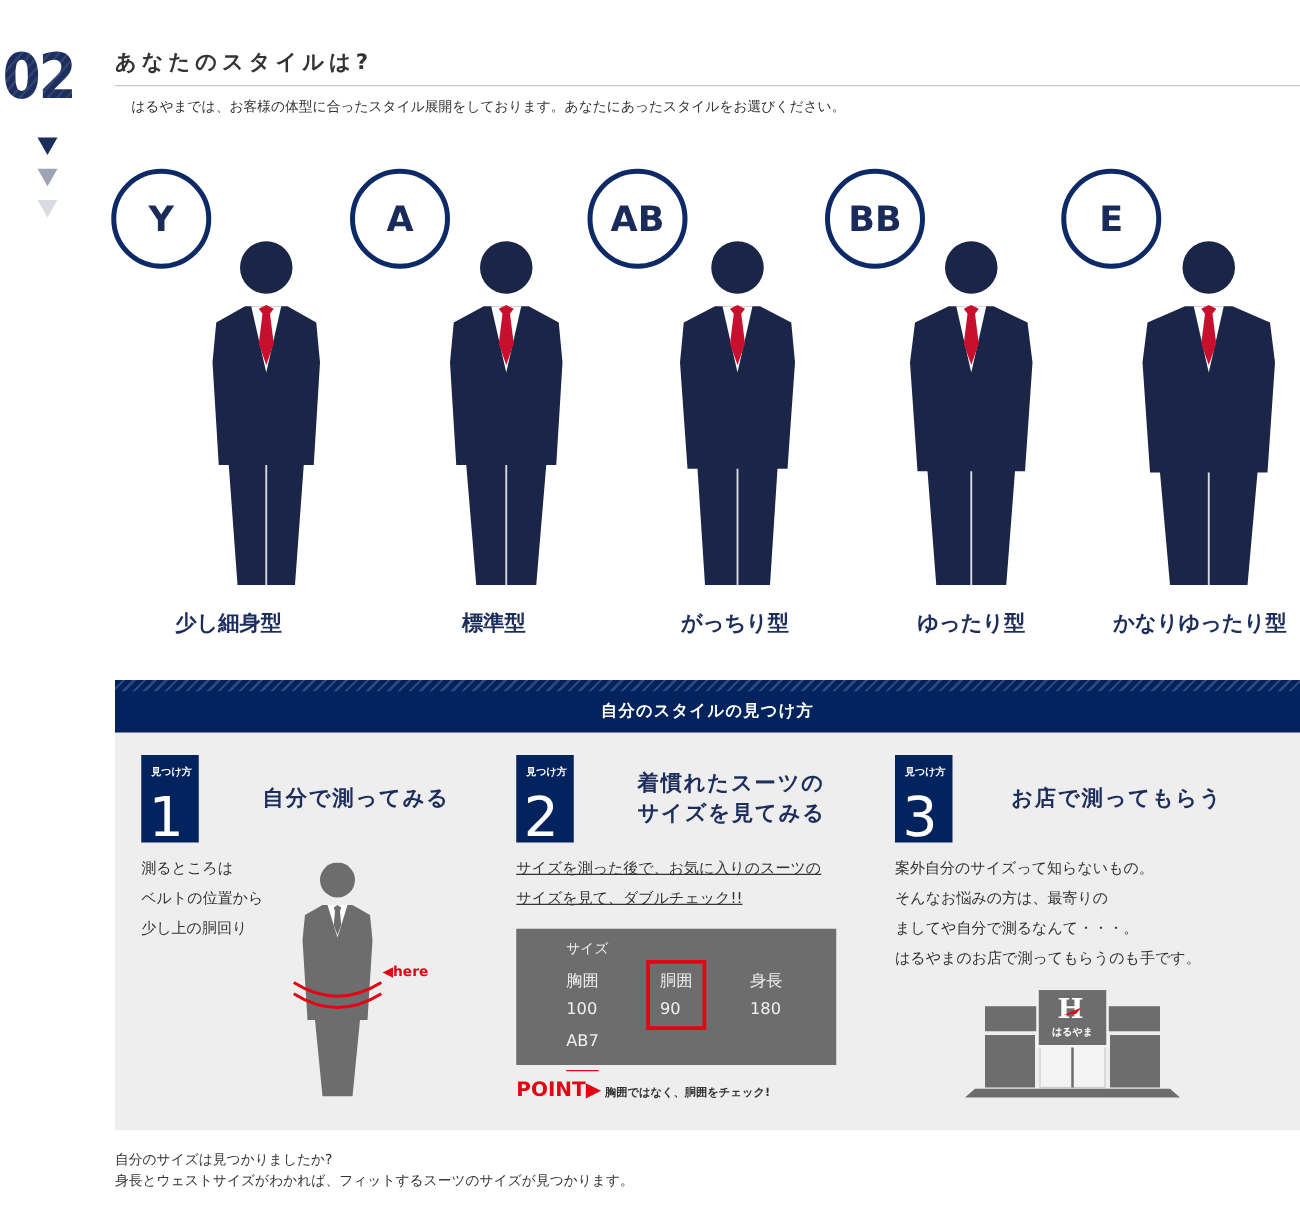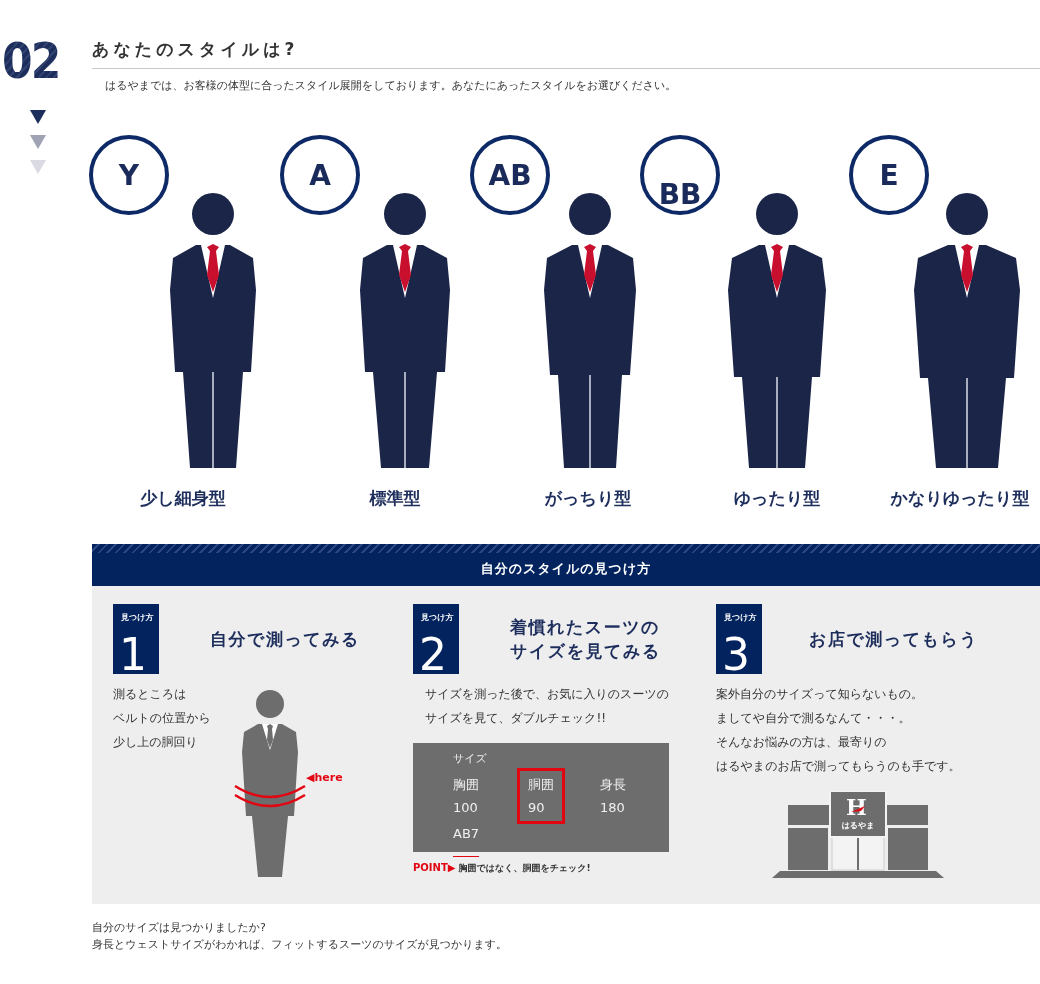--- a/index.html
+++ b/index.html
@@ -29,21 +29,21 @@
   .method-box { width:46px; height:70px; background:#03235f; }
   .method-box .mini { position:absolute; left:8px; top:8px; color:#fff; font-size:8px; font-weight:bold; }
   .method-box .num { position:absolute; right:12px; bottom:-6px; color:#fff; font-size:44px; font-weight:normal; line-height:50px; }
   .method-title { font-size:17px; font-weight:bold; color:#1d2d5c; letter-spacing:1.5px; line-height:24px; }
   .body-text { font-size:12px; color:#333; line-height:24px; }
 
   .size-card { left:413px; top:743px; width:256px; height:109px; background:#6d6d6d; color:#fff; }
   .size-card .cell { position:absolute; font-size:13px; color:#f0f0f0; }
   .size-card .hl { position:absolute; left:104px; top:25px; width:48px; height:56px; border:3px solid #e20613; box-sizing:border-box; }
   .point { left:413px; top:862px; font-size:9px; color:#333; font-weight:bold; }
-  .point .p { color:#e20613; font-size:10px; }
+  .point .p { color:#e20613; font-size:16px; }
 
   .footer-text { left:92px; top:919px; font-size:11px; color:#333; line-height:17px; }
 </style>
 </head>
 <body>
 
 <div class="abs step-num">02</div>
 <div class="abs tri" style="top:110px;"></div>
 <div class="abs tri" style="top:135px; border-top-color:#9fa3b3;"></div>
 <div class="abs tri" style="top:160px; border-top-color:#d9dae2;"></div>
@@ -80,21 +80,21 @@
   </div>
 <svg class="abs figure" style="left:538px;" width="104" height="285" viewBox="0 0 104 285">
   <circle cx="52" cy="24" r="21" fill="#1b2548"></circle>
   <path d="M34 55 L70 55 L95 68 L98 100 L92 185 L84 185 L78 278 L26 278 L20 185 L12 185 L6 100 L9 68 Z" fill="#1b2548"></path>
   <path d="M40 55 L64 55 L52 108 Z" fill="#ffffff"></path>
   <path d="M46 57 L52 54 L58 57 L55 61 L58 85 L52 102 L46 85 L49 61 Z" fill="#c8102e"></path>
   <line x1="52" y1="185" x2="52" y2="278" stroke="#d8dce6" stroke-width="1.5"></line>
 </svg>
 <div class="abs style-label" style="left:518px; top:487px; width:140px;">がっちり型</div>
 
-<div class="abs badge" style="left:640px; top:135px;align-items:flex-end;">
+<div class="abs badge" style="left:660px; top:135px;">
     <span>BB</span>
   </div>
 <svg class="abs figure" style="left:724px;" width="106" height="285" viewBox="0 0 106 285">
   <circle cx="53" cy="24" r="21" fill="#1b2548"></circle>
   <path d="M35 55 L71 55 L98 68 L102 100 L96 187 L88 187 L81 278 L25 278 L18 187 L10 187 L4 100 L8 68 Z" fill="#1b2548"></path>
   <path d="M41 55 L65 55 L53 108 Z" fill="#ffffff"></path>
   <path d="M47 57 L53 54 L59 57 L56 61 L59 85 L53 102 L47 85 L50 61 Z" fill="#c8102e"></path>
   <line x1="53" y1="187" x2="53" y2="278" stroke="#d8dce6" stroke-width="1.5"></line>
 </svg>
 <div class="abs style-label" style="left:707px; top:487px; width:140px;">ゆったり型</div>
@@ -137,21 +137,21 @@
 <div class="abs" style="left:306px; top:771px; color:#e20613; font-size:11px; font-weight:bold;">◀here</div>
 
 <div class="abs method-box" style="left:413px; top:604px;">
   <span class="mini">見つけ方</span>
   <span class="num">2</span>
 </div>
 <div class="abs method-title" style="left:510px; top:615px;">
   <div>着慣れたスーツの</div>
   <div>サイズを見てみる</div>
 </div>
-<div class="abs body-text" style="left:425px; top:682px;">
+<div class="abs body-text" style="left:413px; top:682px;text-decoration:underline;">
   <div>サイズを測った後で、お気に入りのスーツの</div>
   <div>サイズを見て、ダブルチェック!!</div>
 </div>
 <div class="abs size-card">
   <span class="cell" style="left:40px; top:8px; font-size:11px;">サイズ</span>
   <span class="cell" style="left:40px; top:33px;">胸囲</span>
   <span class="cell" style="left:115px; top:33px;">胴囲</span>
   <span class="cell" style="left:187px; top:33px;">身長</span>
   <span class="cell" style="left:40px; top:57px;">100</span>
   <span class="cell" style="left:115px; top:57px;">90</span>
@@ -164,22 +164,22 @@
   <span>胸囲ではなく、胴囲をチェック!</span>
 </div>
 
 <div class="abs method-box" style="left:716px; top:604px;">
   <span class="mini">見つけ方</span>
   <span class="num">3</span>
 </div>
 <div class="abs method-title" style="left:809px; top:627px;">お店で測ってもらう</div>
 <div class="abs body-text" style="left:716px; top:682px;">
   <div>案外自分のサイズって知らないもの。</div>
+  <div>そんなお悩みの方は、最寄りの</div>
   <div>ましてや自分で測るなんて・・・。</div>
-  <div>そんなお悩みの方は、最寄りの</div>
   <div>はるやまのお店で測ってもらうのも手です。</div>
 </div>
 <div class="abs" style="left:772px; top:791px; width:172px; height:88px;">
   <svg class="abs" style="left:0; top:0;" width="172" height="88" viewBox="0 0 172 88">
     <rect x="16" y="14" width="50" height="20" fill="#6d6d6d"></rect>
     <rect x="106" y="14" width="50" height="20" fill="#6d6d6d"></rect>
     <rect x="16" y="37" width="40" height="42" fill="#6d6d6d"></rect>
     <rect x="116" y="37" width="40" height="42" fill="#6d6d6d"></rect>
     <rect x="60" y="37" width="52" height="42" fill="#f3f3f3" stroke="#cccccc" stroke-width="1"></rect>
     <line x1="86" y1="45" x2="86" y2="79" stroke="#6d6d6d" stroke-width="2"></line>

